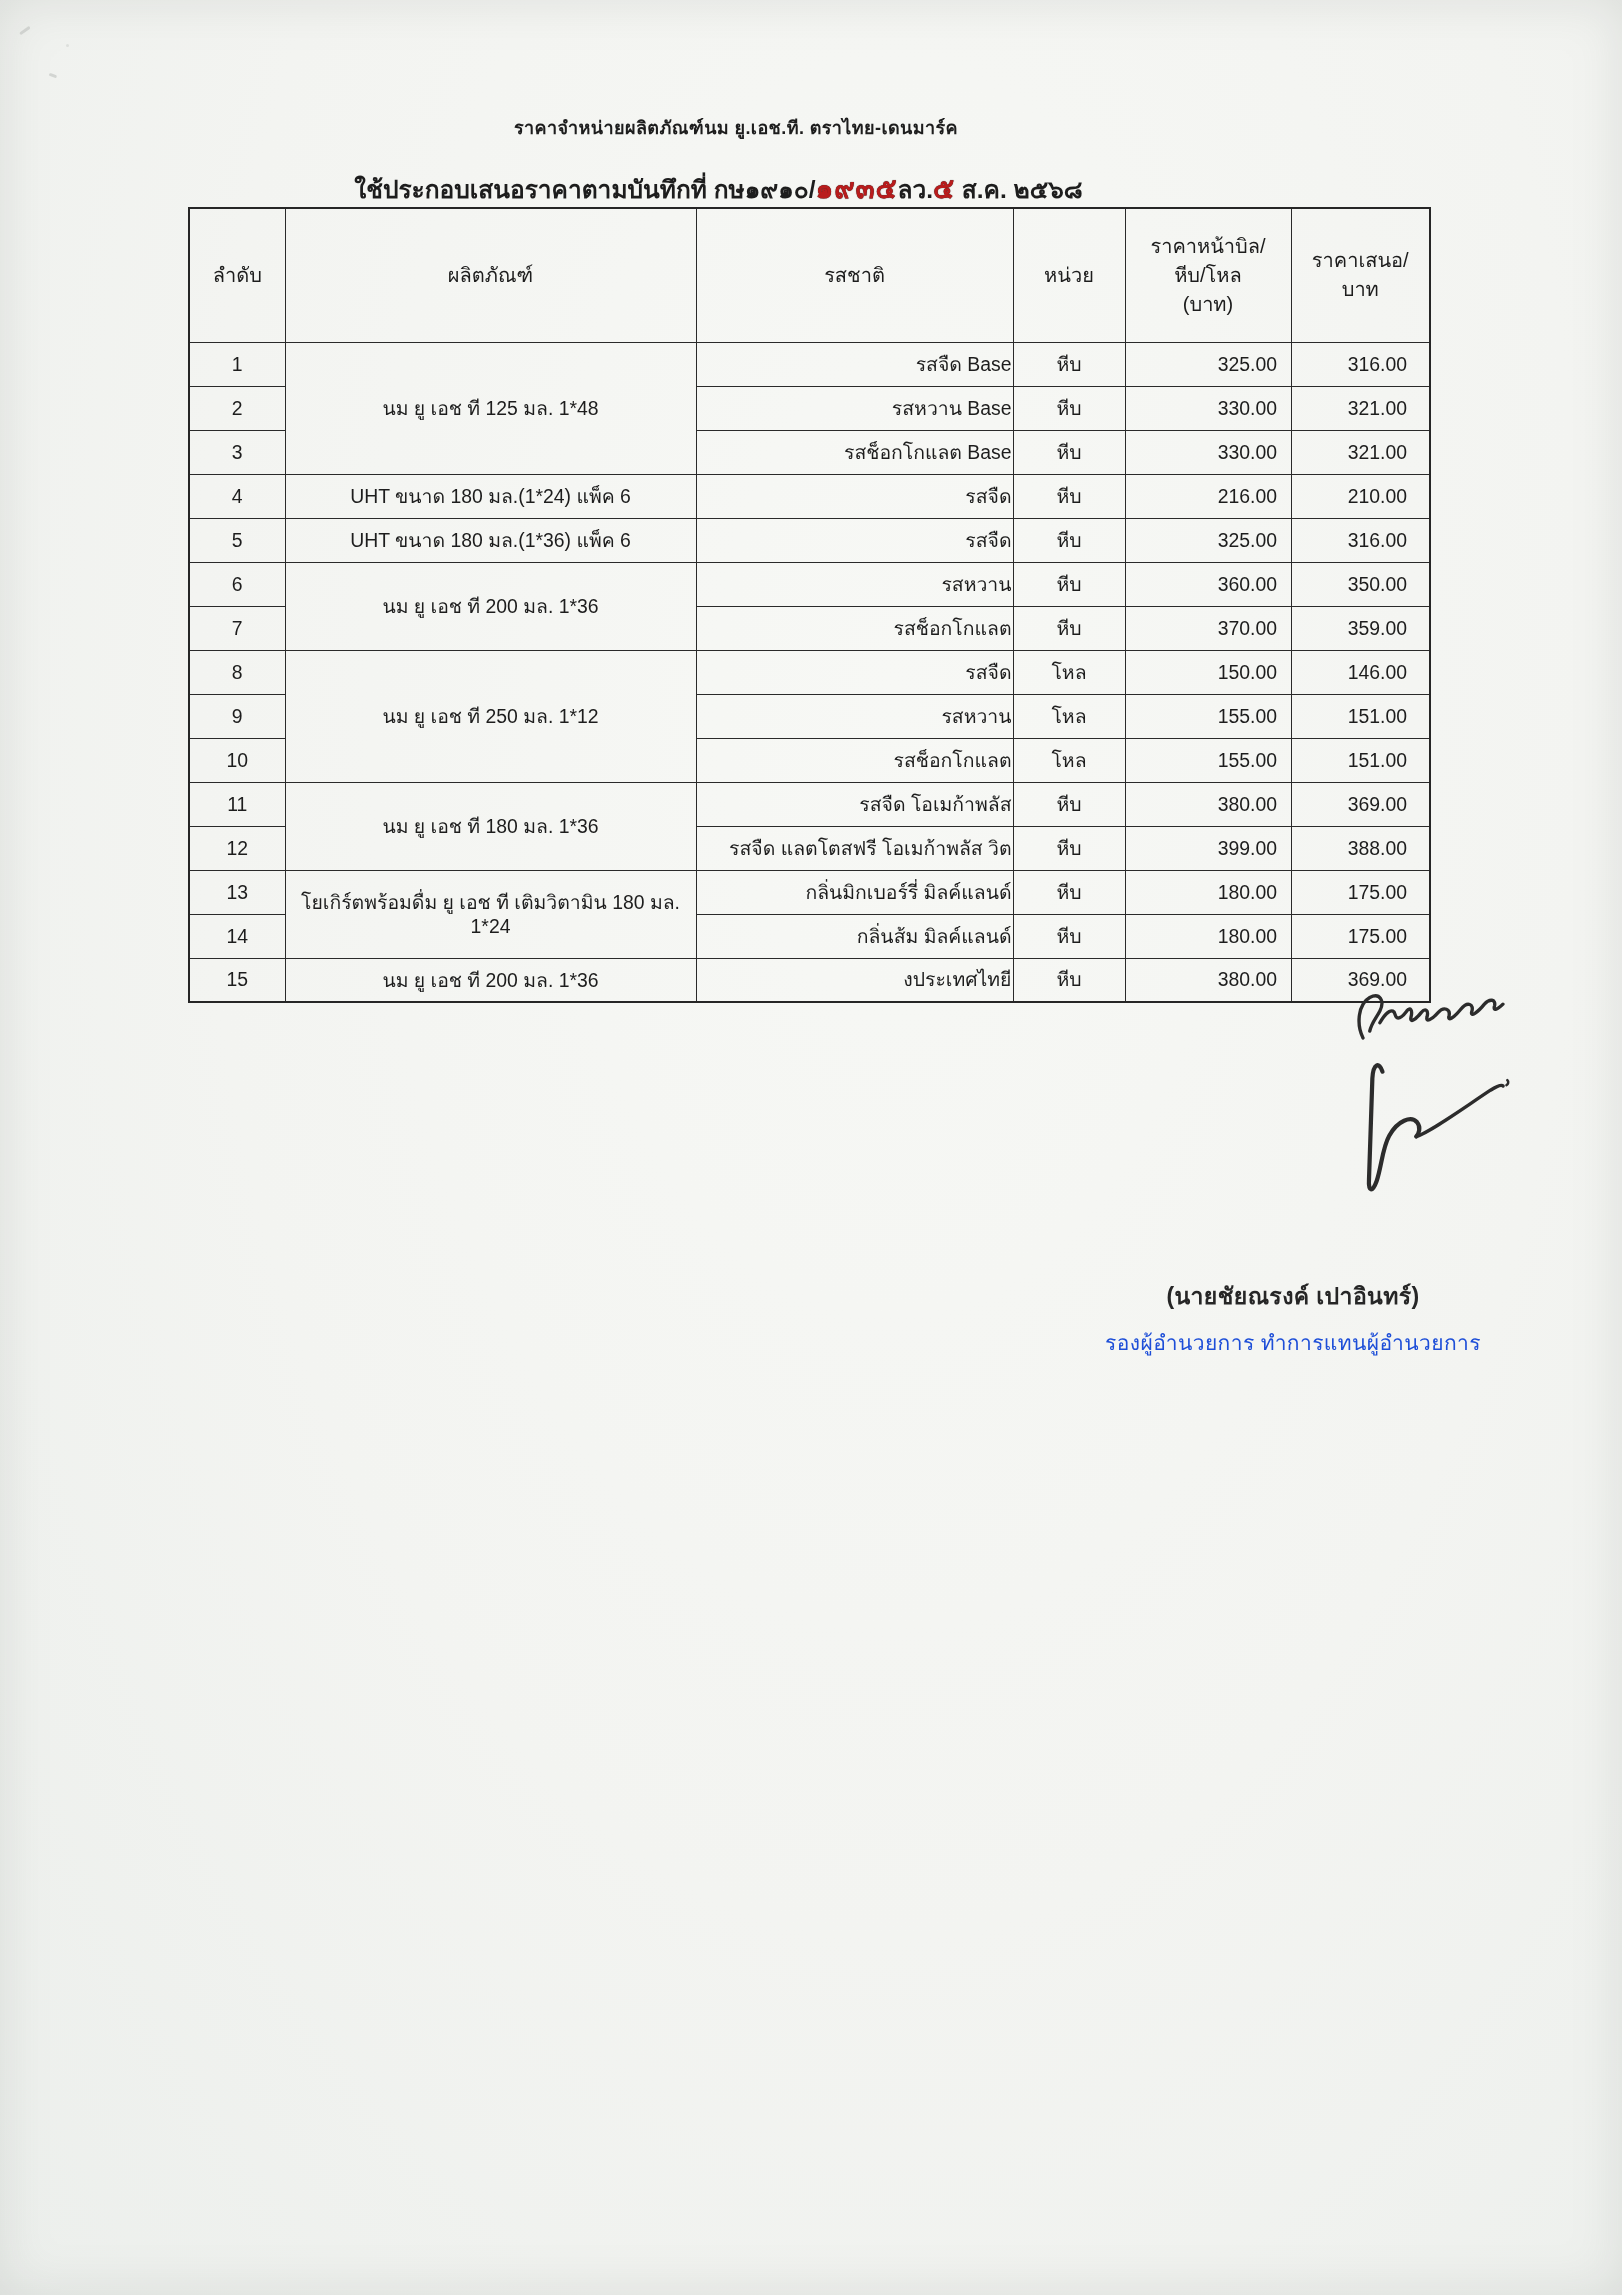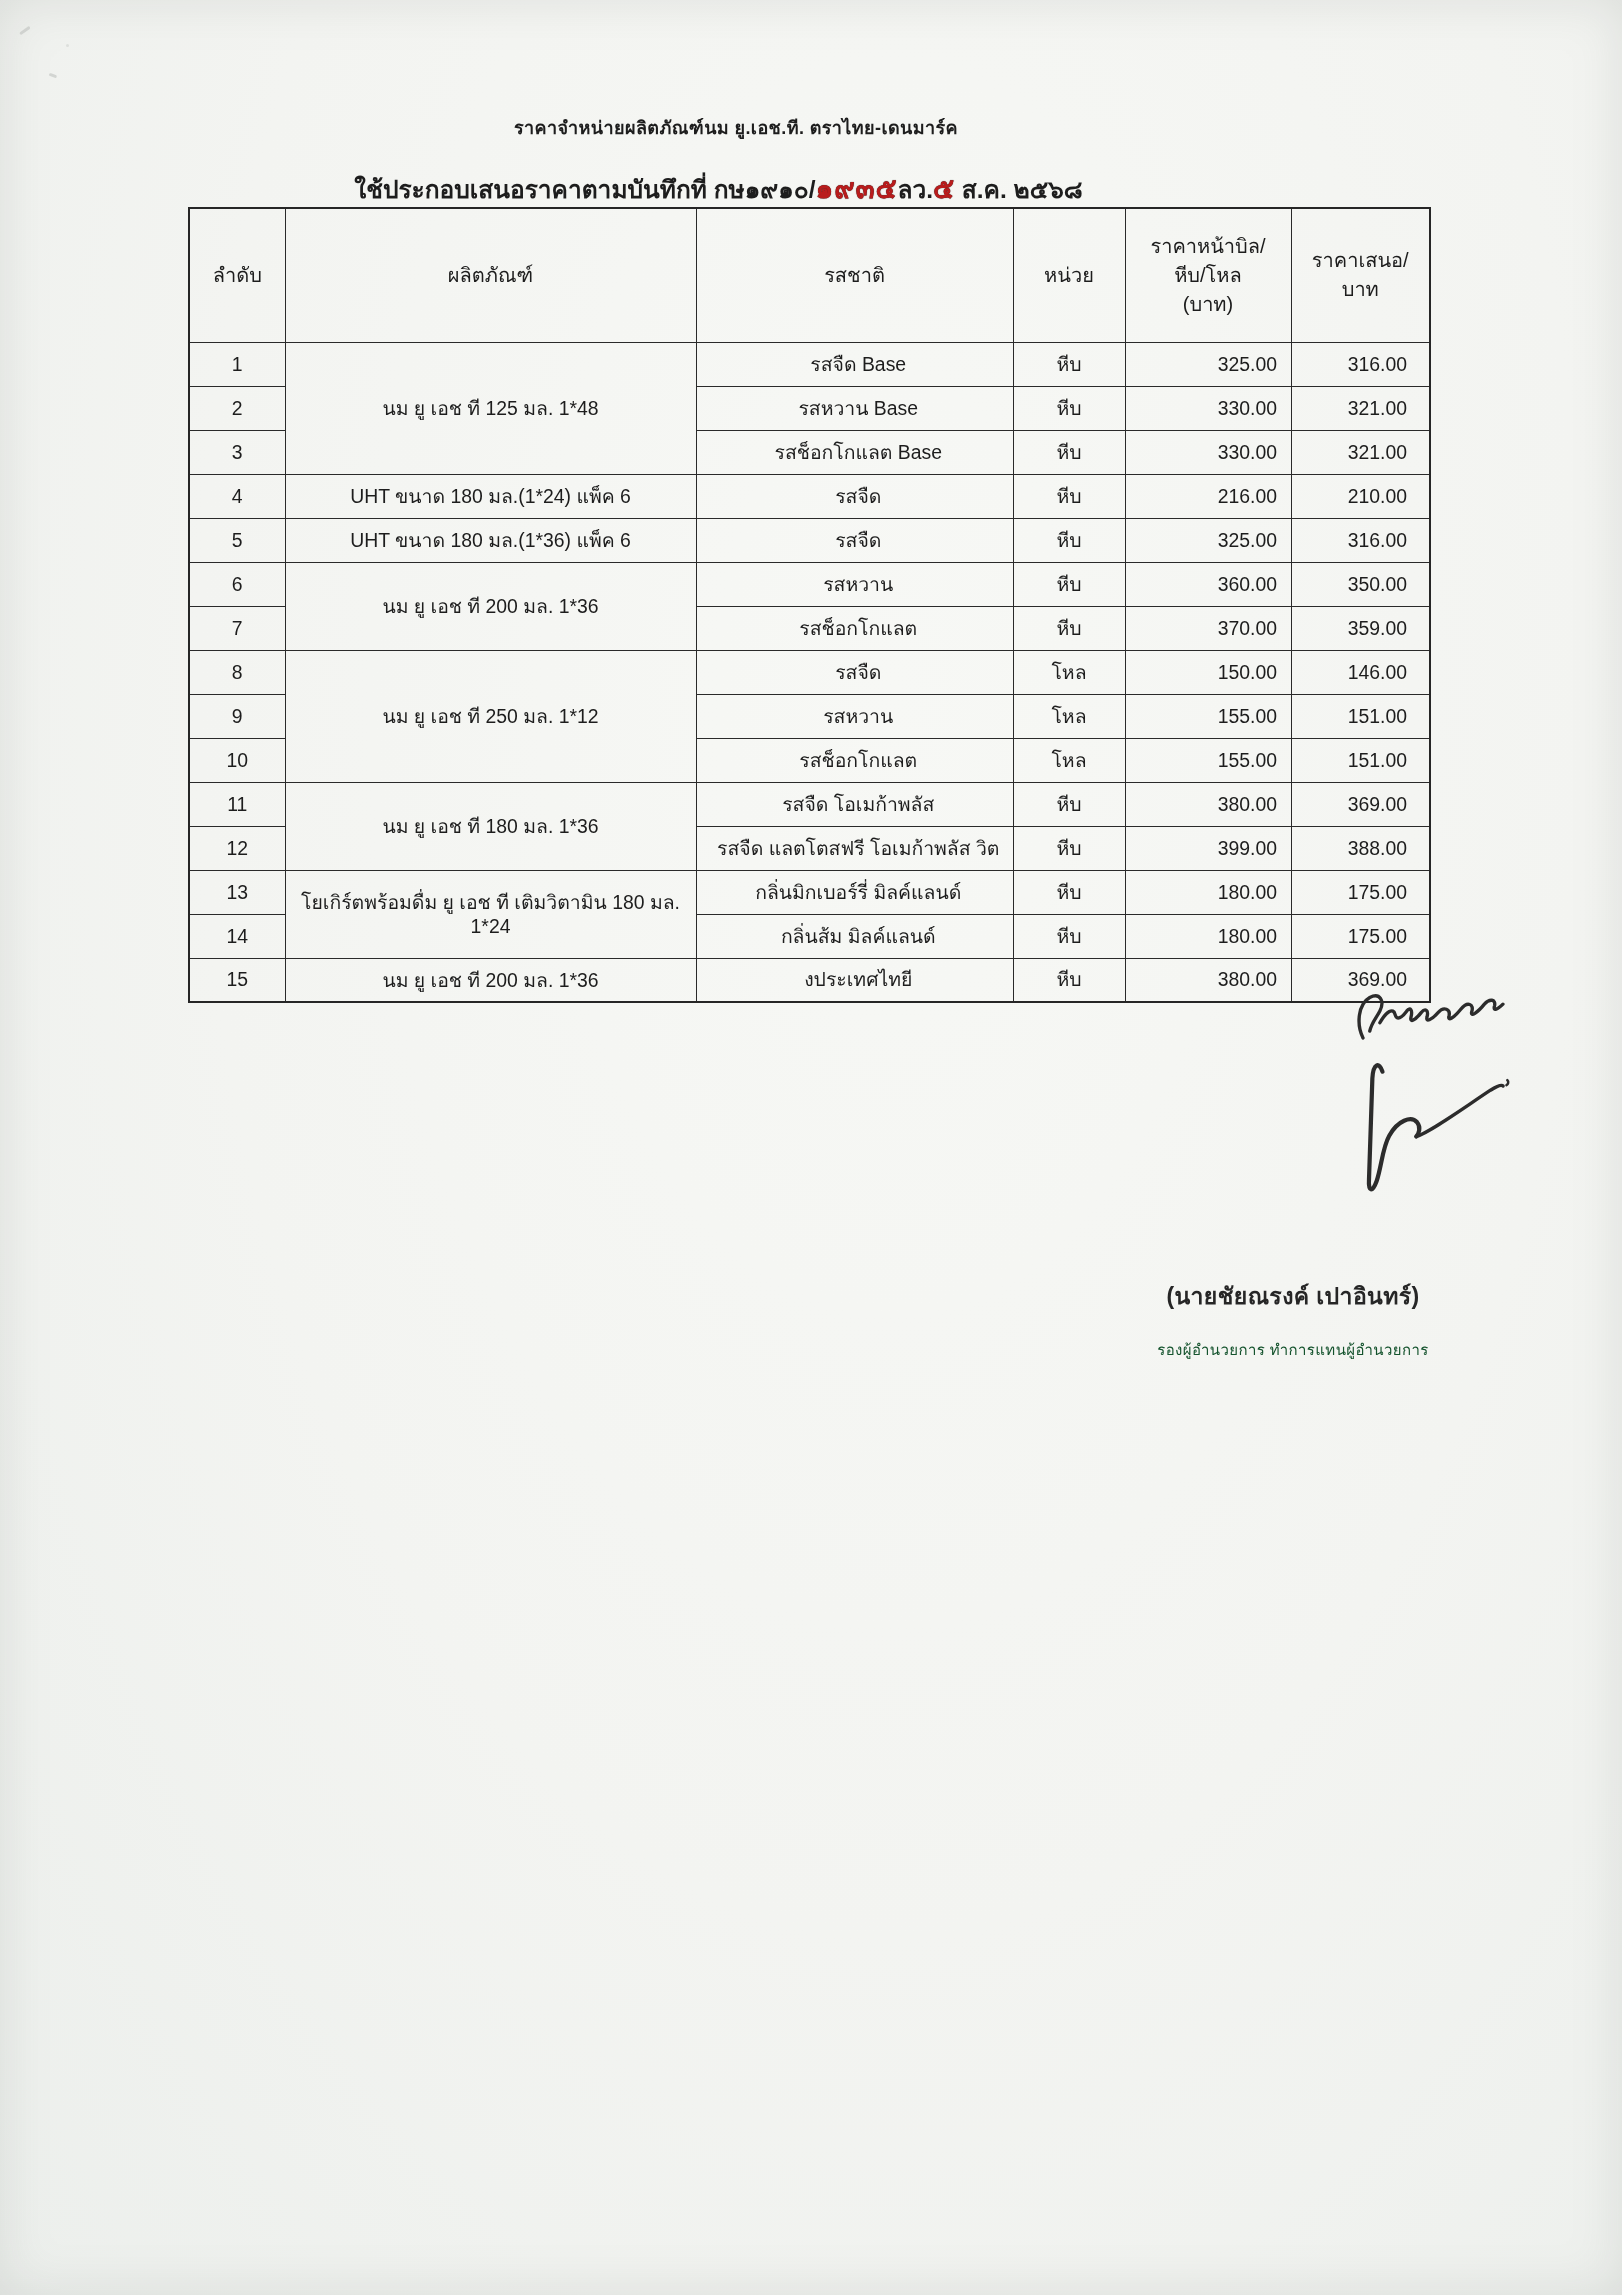--- a/index.html
+++ b/index.html
@@ -45,33 +45,33 @@
     border:1.7px solid #2a2a2a;
     font-weight:normal;
     font-size:19.4px;
     overflow:hidden;
   }
   .price-table thead tr{height:134px;}
   .price-table tbody tr{height:44px;}
   th{font-size:20px !important;text-align:center;line-height:1.45;}
   .c-no{text-align:center;}
   .c-product{text-align:center;padding:0 6.8px;line-height:1.25;}
-  .c-flavor{text-align:center;padding-left:8.5px;white-space:nowrap;}
+  .c-flavor{text-align:right;padding-left:8.5px;white-space:nowrap;}
   .c-unit{text-align:center;}
   .c-bill{text-align:right;padding-right:13.5px;padding-left:36px;}
   .c-offer{text-align:right;padding-right:22px;}
 
   .sig-initials{position:absolute;left:1351px;top:989px;}
   .sig-stroke{position:absolute;left:1342px;top:1053px;}
   .sig-block{
     position:absolute;left:1038px;top:1278px;width:510px;
     text-align:center;
   }
   .sig-name{font-size:23px;font-weight:bold;color:#262626;letter-spacing:0.4px;}
-  .sig-pos1{font-size:15px;margin-top:24px;color:#14532d;letter-spacing:0.4px;
+  .sig-pos1{font-size:21px;margin-top:12px;color:#1d4ed8;letter-spacing:0.4px;
             filter:blur(0.2px);}
   .sig-pos2{font-size:21px;margin-top:9.3px;color:#4a4a4a;letter-spacing:0.4px;
             filter:blur(0.3px);white-space:nowrap;}
 </style>
 </head>
 <body>
 
 <div class="paper">
   <div class="artifact art1"></div>
   <div class="artifact art2"></div>

